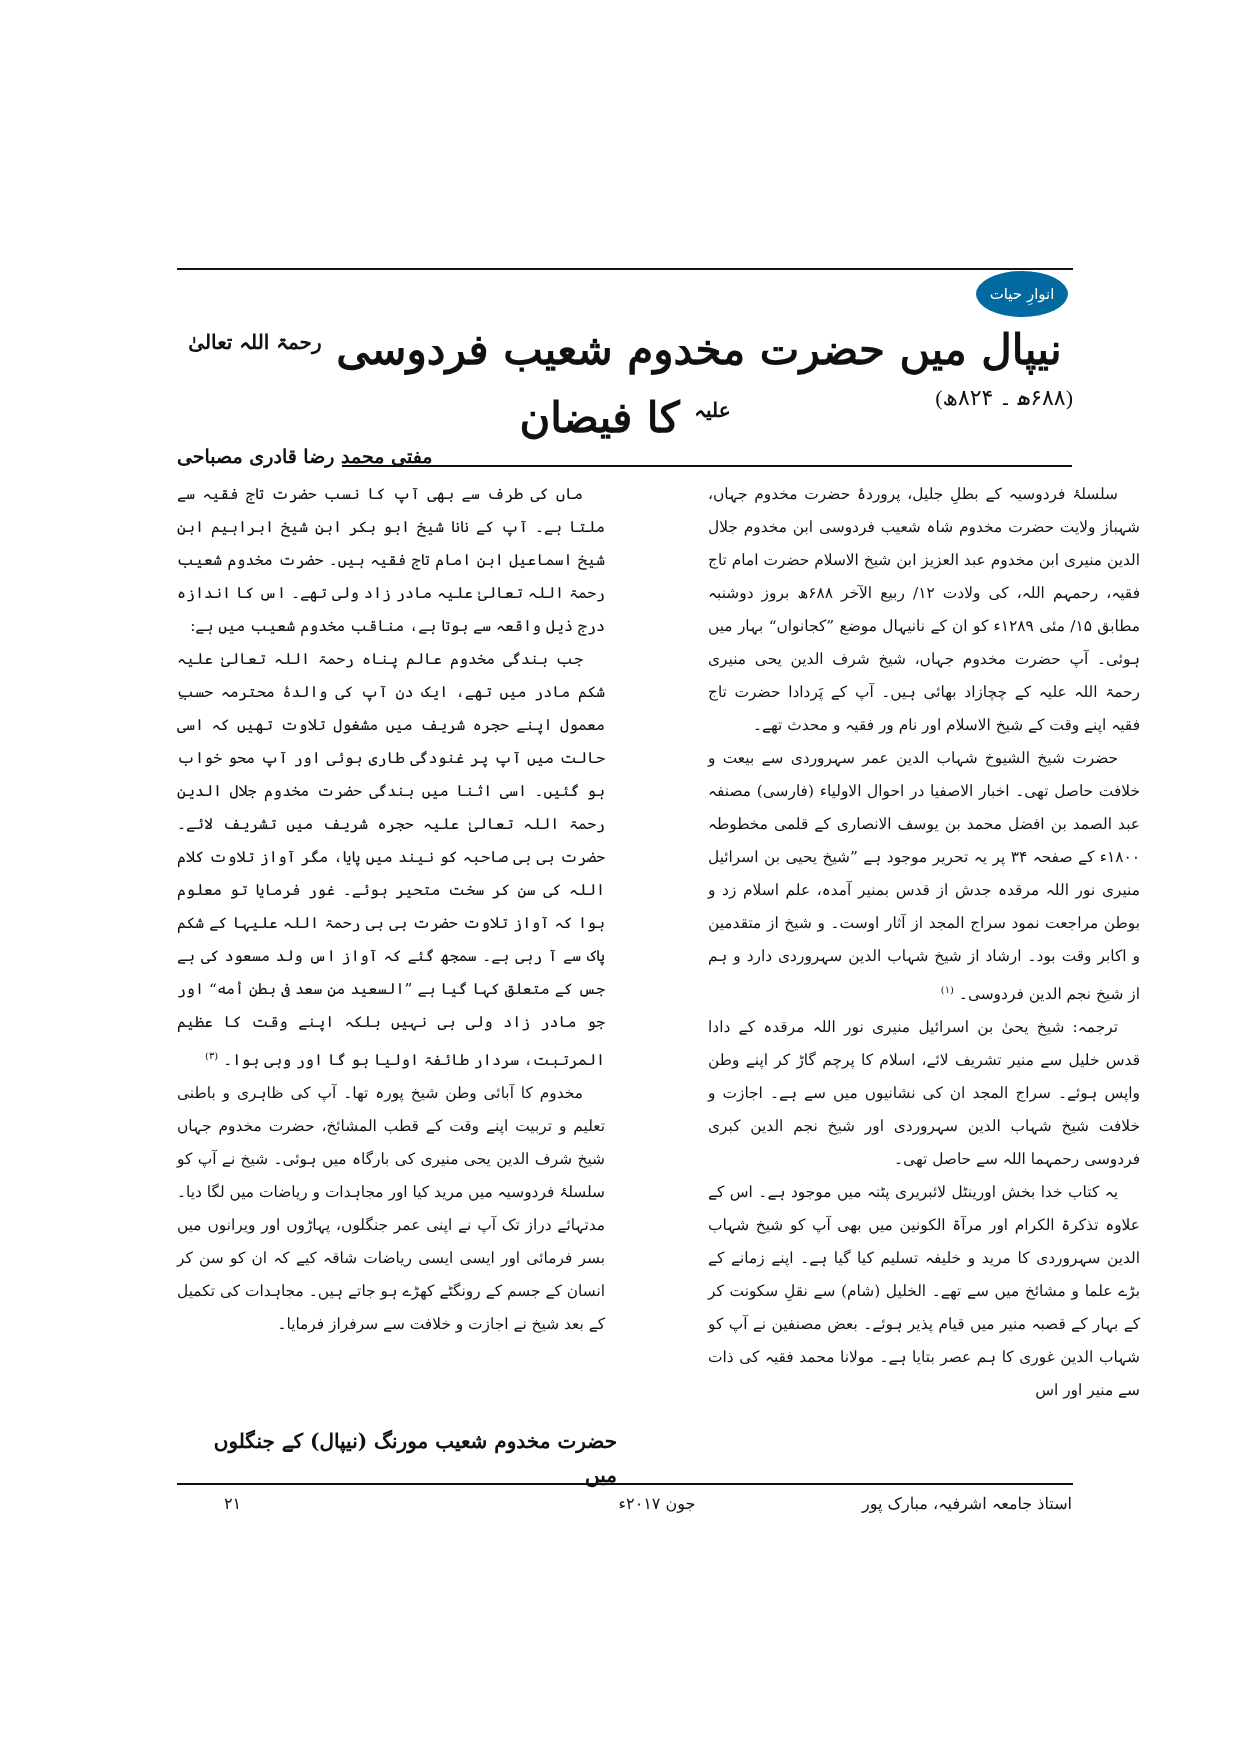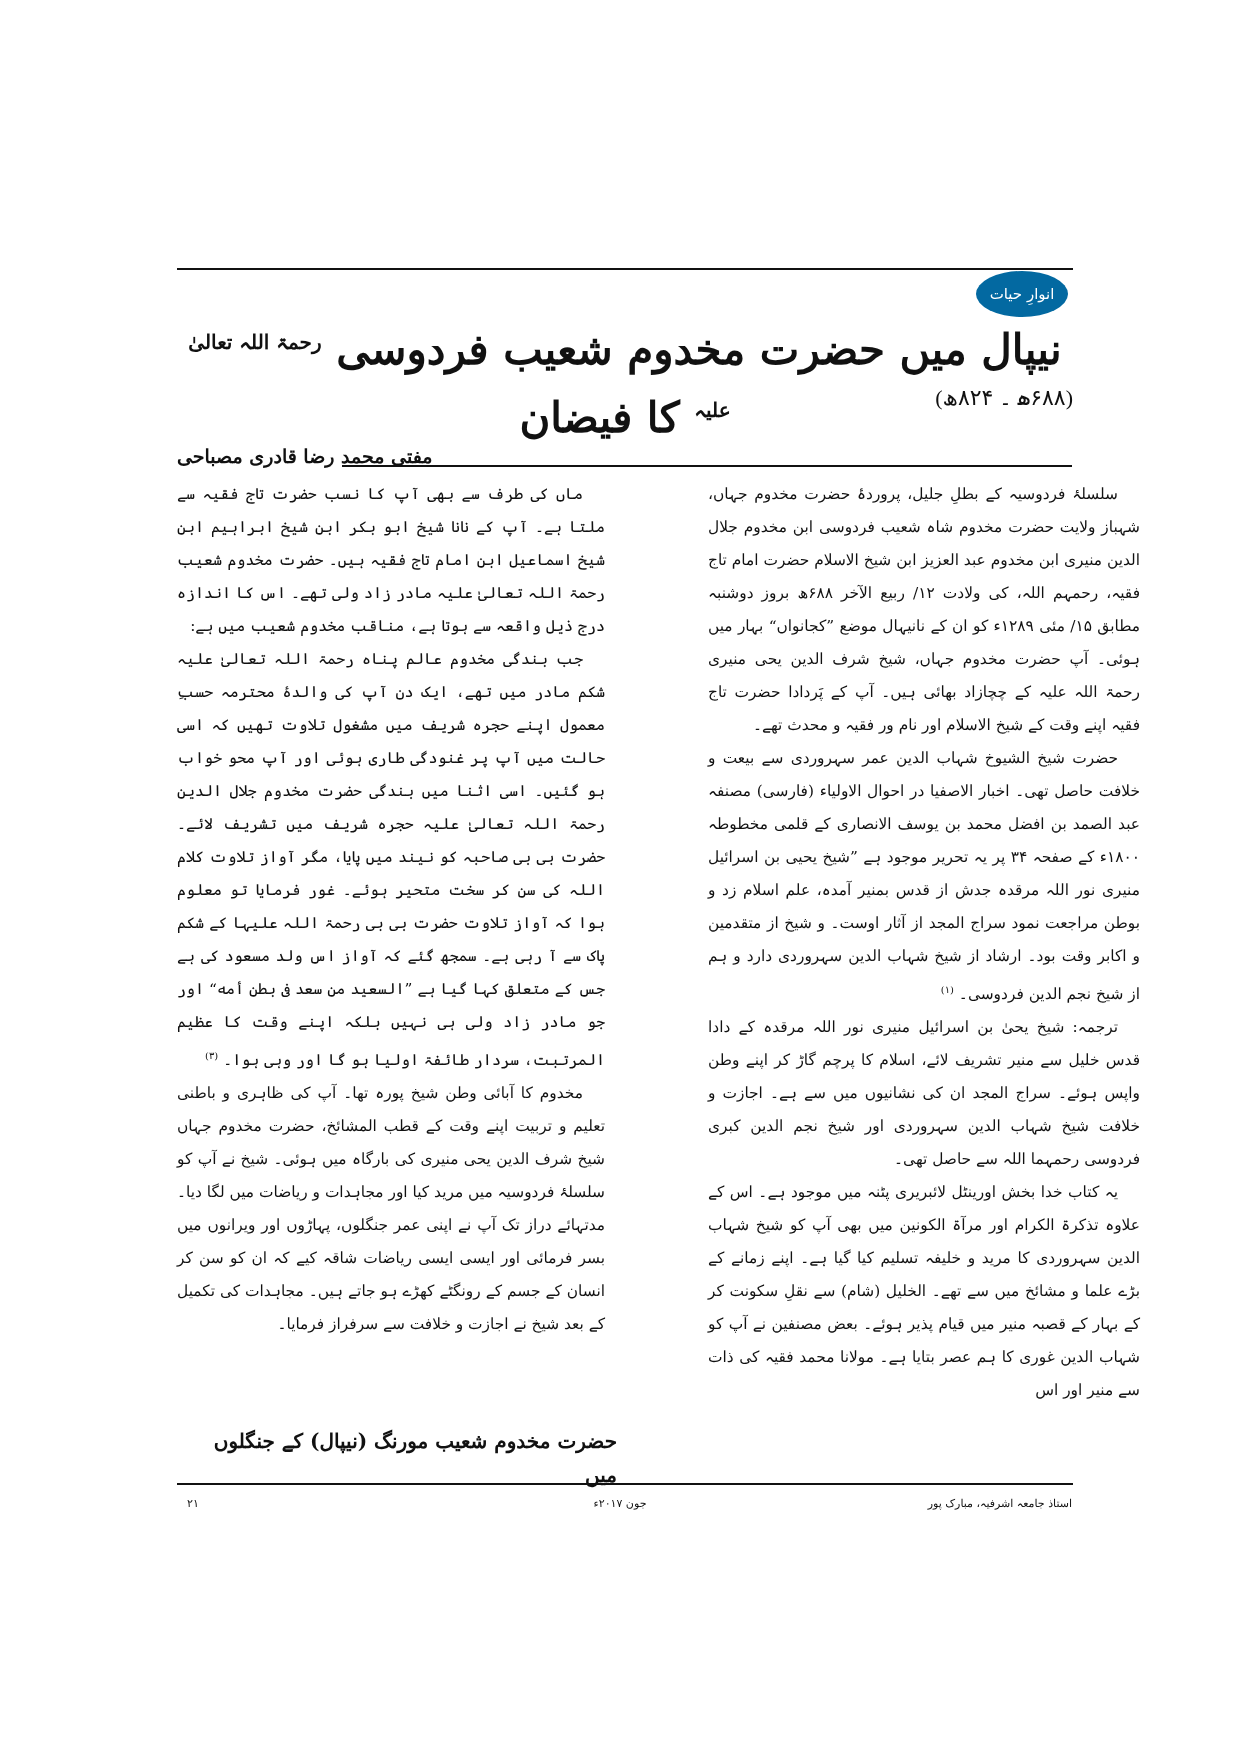--- a/index.html
+++ b/index.html
@@ -36,21 +36,21 @@
   .col-right { left: 668px; width: 432px; margin-left: 40px; }
   .col-left { left: 177px; width: 428px; }
   .col p { margin: 0; text-indent: 0; }
   .col p.indent { text-indent: 22px; }
   .col .fn { font-size: 10px; vertical-align: super; }
   .subhead {
     position: absolute; left: 189px; top: 1424px; width: 428px; direction: rtl; text-align: right;
     font-family: "DejaVu Serif", serif; font-weight: bold; font-size: 20px; line-height: 34px;
   }
   .rule-bottom { position: absolute; left: 177px; top: 1483px; width: 896px; height: 2px; background: #111; }
-  .footer { position: absolute; top: 1492px; font-family: "DejaVu Serif", serif; font-size: 11px; line-height: 24px; direction: rtl; }
+  .footer { position: absolute; top: 1492px; font-family: "DejaVu Serif", serif; font-size: 16px; line-height: 24px; direction: rtl; margin-left: 37px; }
   .footer-left { left: 187px; }
   .footer-center { left: 560px; width: 120px; text-align: center; }
   .footer-right { right: 168px; }
 </style>
 </head>
 <body>
 
 <div class="rule-top"></div>
 <div class="badge">
     <span>انوارِ حیات</span>

